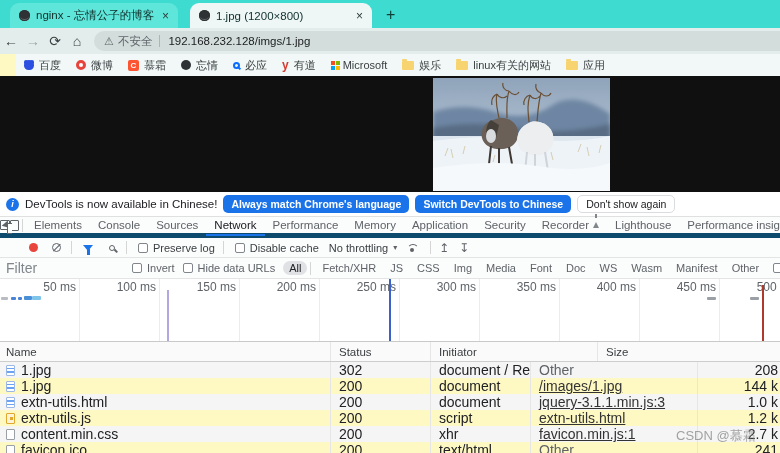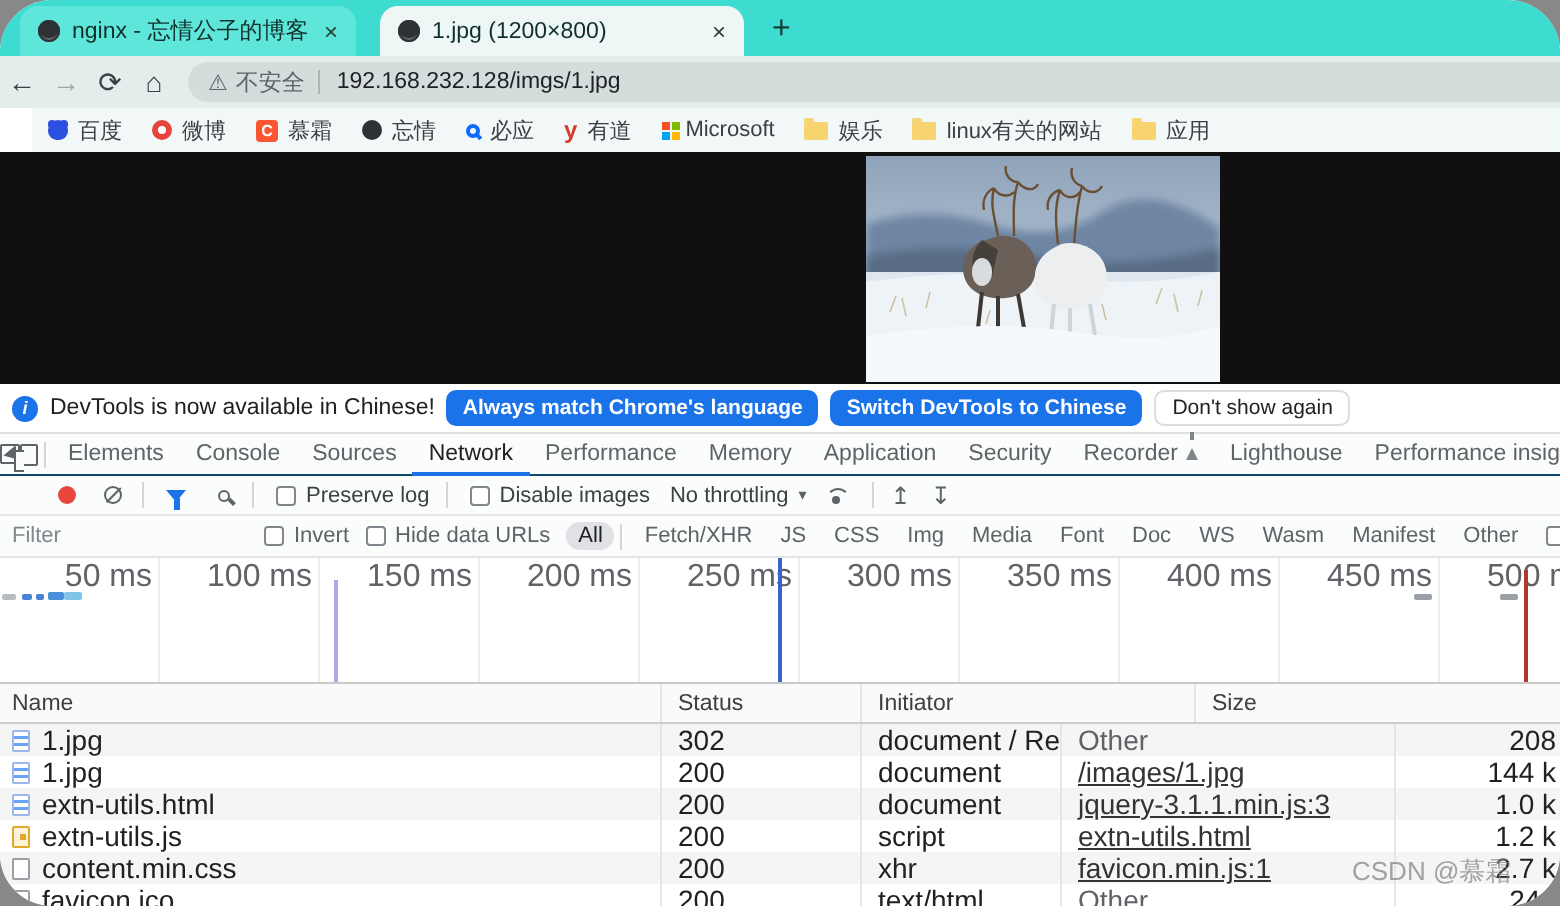--- a/index.html
+++ b/index.html
@@ -1,18 +1,18 @@
 <!DOCTYPE html>
 <html><head>
 <meta charset="utf-8">
 <style>
   * { margin:0; padding:0; box-sizing:border-box; }
   html,body { background:#888; }
-  .win { width:780px; height:453px; position:relative; overflow:hidden; background:#ffffff;
-         font-family:"Liberation Sans", sans-serif; color:#202124;border-radius:26px; }
+  .win { width:780px; height:453px; position:relative; overflow:hidden; background:#fef9c3;
+         font-family:"Liberation Sans", sans-serif; color:#202124; }
   .abs { position:absolute; }
 
   
   .tabstrip { top:0; left:0; width:780px; height:28px; background:#3edcd0; display:flex; align-items:flex-end; }
   .tab { height:25px; border-radius:9px 9px 0 0; display:flex; align-items:center; padding:0 9px;
          font-size:11.5px; color:#10302c; }
   .tab.t1 { background:#5ee6da; width:168px; margin-left:10px; }
   .tab.t2 { background:#eef7f6; width:182px; margin-left:12px; }
   .tab .title { flex:1; white-space:nowrap; overflow:hidden; }
   .globe-icon { width:11px; height:11px; border-radius:50%; background:#2e3234; margin-right:6px; flex:none;
@@ -60,21 +60,21 @@
   .notice { top:192px; left:0; width:780px; height:25px; background:#fff; border-bottom:1px solid #e0e0e0;
             display:flex; align-items:center; padding-left:6px; font-size:11.5px; color:#202124; }
   .info-icon { width:13px; height:13px; border-radius:50%; background:#1a73e8; color:#fff; font-size:9px; font-weight:bold;
                display:flex; align-items:center; justify-content:center; margin-right:6px; flex:none; font-style:italic; }
   .btn { height:18px; border-radius:5px; padding:0 8px; font-size:10.5px; display:flex; align-items:center;
          margin-left:6px; white-space:nowrap; }
   .btn.blue { background:#1a73e8; color:#fff; font-weight:bold; }
   .btn.plain { background:#fff; color:#202124; border:1px solid #dadce0; }
 
   
-  .dt-tabs { top:217px; left:0; width:780px; height:21px; background:#fbfcfc; border-bottom:1px solid #0c4a6e;
+  .dt-tabs { top:217px; left:0; width:780px; height:21px; background:#fbfcfc; border-bottom:5px solid #0c4a6e;
              display:flex; align-items:center; font-size:11.5px; color:#5f6368; }
   .dt-icon { width:26px; display:flex; justify-content:center; align-items:center; }
   .inspect-icon { width:10px; height:10px; border:1.3px solid #5f6368; border-radius:1px; position:relative; }
   .inspect-icon::after { content:""; position:absolute; right:-3px; bottom:-3px; border:4px solid transparent;
                          border-top:6px solid #5f6368; transform:rotate(-40deg); }
   .device-icon { width:9px; height:11px; border:1.3px solid #5f6368; border-radius:1px; position:relative; }
   .device-icon::before { content:""; position:absolute; left:-4px; top:2px; width:4px; height:9px;
                           border:1.3px solid #5f6368; border-right:none; background:#fbfcfc; }
   .vsep { width:1px; height:13px; background:#d5d5d5; margin:0 3px; flex:none; }
   .dt-tab { padding:0 8px; height:21px; display:flex; align-items:center; white-space:nowrap; }
@@ -102,31 +102,31 @@
   .netcond-icon::before { content:""; position:absolute; left:1px; top:0; width:10px; height:10px;
                           border:1.5px solid #5f6368; border-radius:50%; border-bottom-color:transparent;
                           border-left-color:transparent; border-right-color:transparent; }
   .netcond-icon::after { content:""; position:absolute; left:4px; top:4px; width:4px; height:4px; border-radius:50%;
                          background:#5f6368; }
   .hararrow { font-size:12px; color:#5f6368; margin:0 5px; }
 
   
   .filter-bar { top:258px; left:0; width:780px; height:21px; background:#fbfcfc; border-bottom:1px solid #e4e4e4;
                 display:flex; align-items:center; font-size:11px; color:#5f6368; padding-left:6px; overflow:hidden; }
-  .filter-input { border:none; outline:none; background:transparent; width:118px; font-size:11px;
+  .filter-input { border:none; outline:none; background:transparent; width:118px; font-size:14px;
                   font-family:"Liberation Sans",sans-serif; color:#202124; }
   .filter-input::placeholder { color:#80868b; }
   .pill { padding:1px 6px; border-radius:8px; margin-left:2px; white-space:nowrap; }
   .pill.active { background:#dfe1e5; color:#202124; }
   .fb-label { white-space:nowrap; }
 
   
   .timeline { top:279px; left:0; width:780px; height:63px; background:#fff; border-bottom:1px solid #c9c9c9; overflow:hidden; }
   .tl-grid { position:absolute; left:0; top:0; height:62px; display:flex; }
-  .tl-cell { width:80px; height:62px; border-right:1px solid #ececec; font-size:16px; color:#5f6368;
+  .tl-cell { width:80px; height:62px; border-right:1px solid #ececec; font-size:12px; color:#5f6368;
              text-align:right; padding:1px 3px 0 0; }
   .marker { position:absolute; width:2px; }
   .m-purple { left:167px; top:11px; height:51px; background:#b3a7e3; }
   .m-blue   { left:389px; top:0;  height:62px; background:#3a62c8; }
   .m-red    { left:762px; top:6px; height:56px; background:#b0392e; }
   .wf { position:absolute; height:3px; border-radius:1px; }
 
   
   .grid-head { top:342px; left:0; width:780px; height:20px; background:#fafafa; border-bottom:1px solid #cdcdcd;
                display:flex; font-size:11.5px; color:#3c4043; align-items:center; }
@@ -305,21 +305,21 @@
     <span class="rec-icon"></span>
     <span class="clear-icon"></span>
     <span class="vsep"></span>
     <span class="funnel-icon"></span>
     <span class="search-icon"></span>
     <span class="vsep"></span>
     <span class="cb"></span>
     <span>Preserve log</span>
     <span class="vsep" style="margin-left:8px"></span>
     <span class="cb"></span>
-    <span>Disable images</span>
+    <span>Disable cache</span>
     <span style="margin-left:10px">No throttling</span>
     <span class="caret">▾</span>
     <span class="netcond-icon"></span>
     <span class="vsep"></span>
     <span class="hararrow">↥</span>
     <span class="hararrow">↧</span>
   </div>
 
   <div class="abs filter-bar">
     <input class="filter-input" placeholder="Filter" style="">

